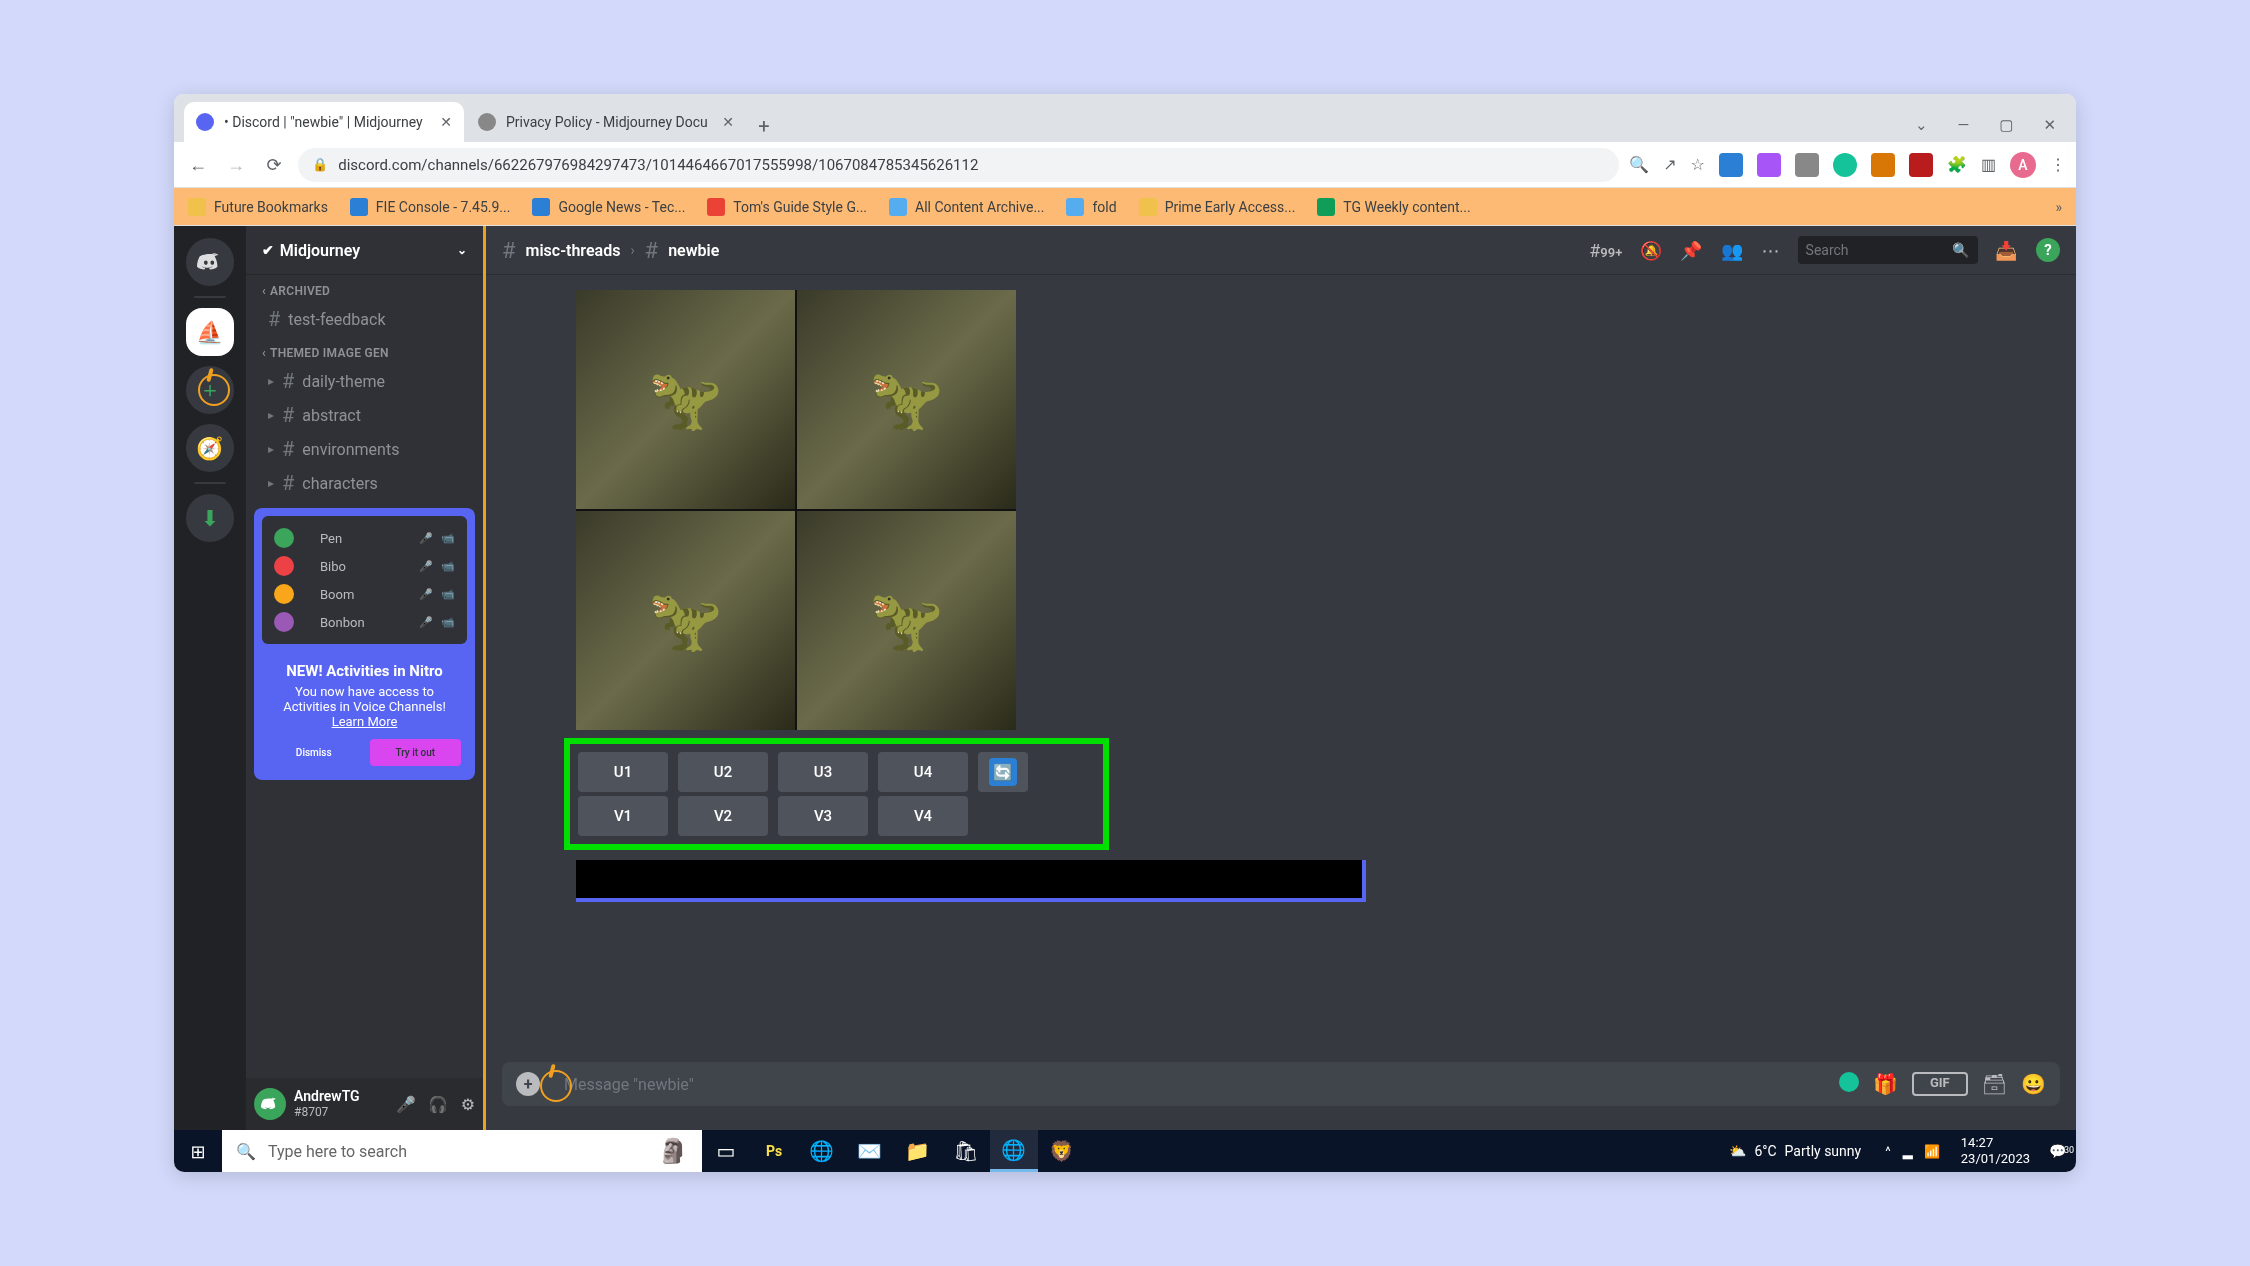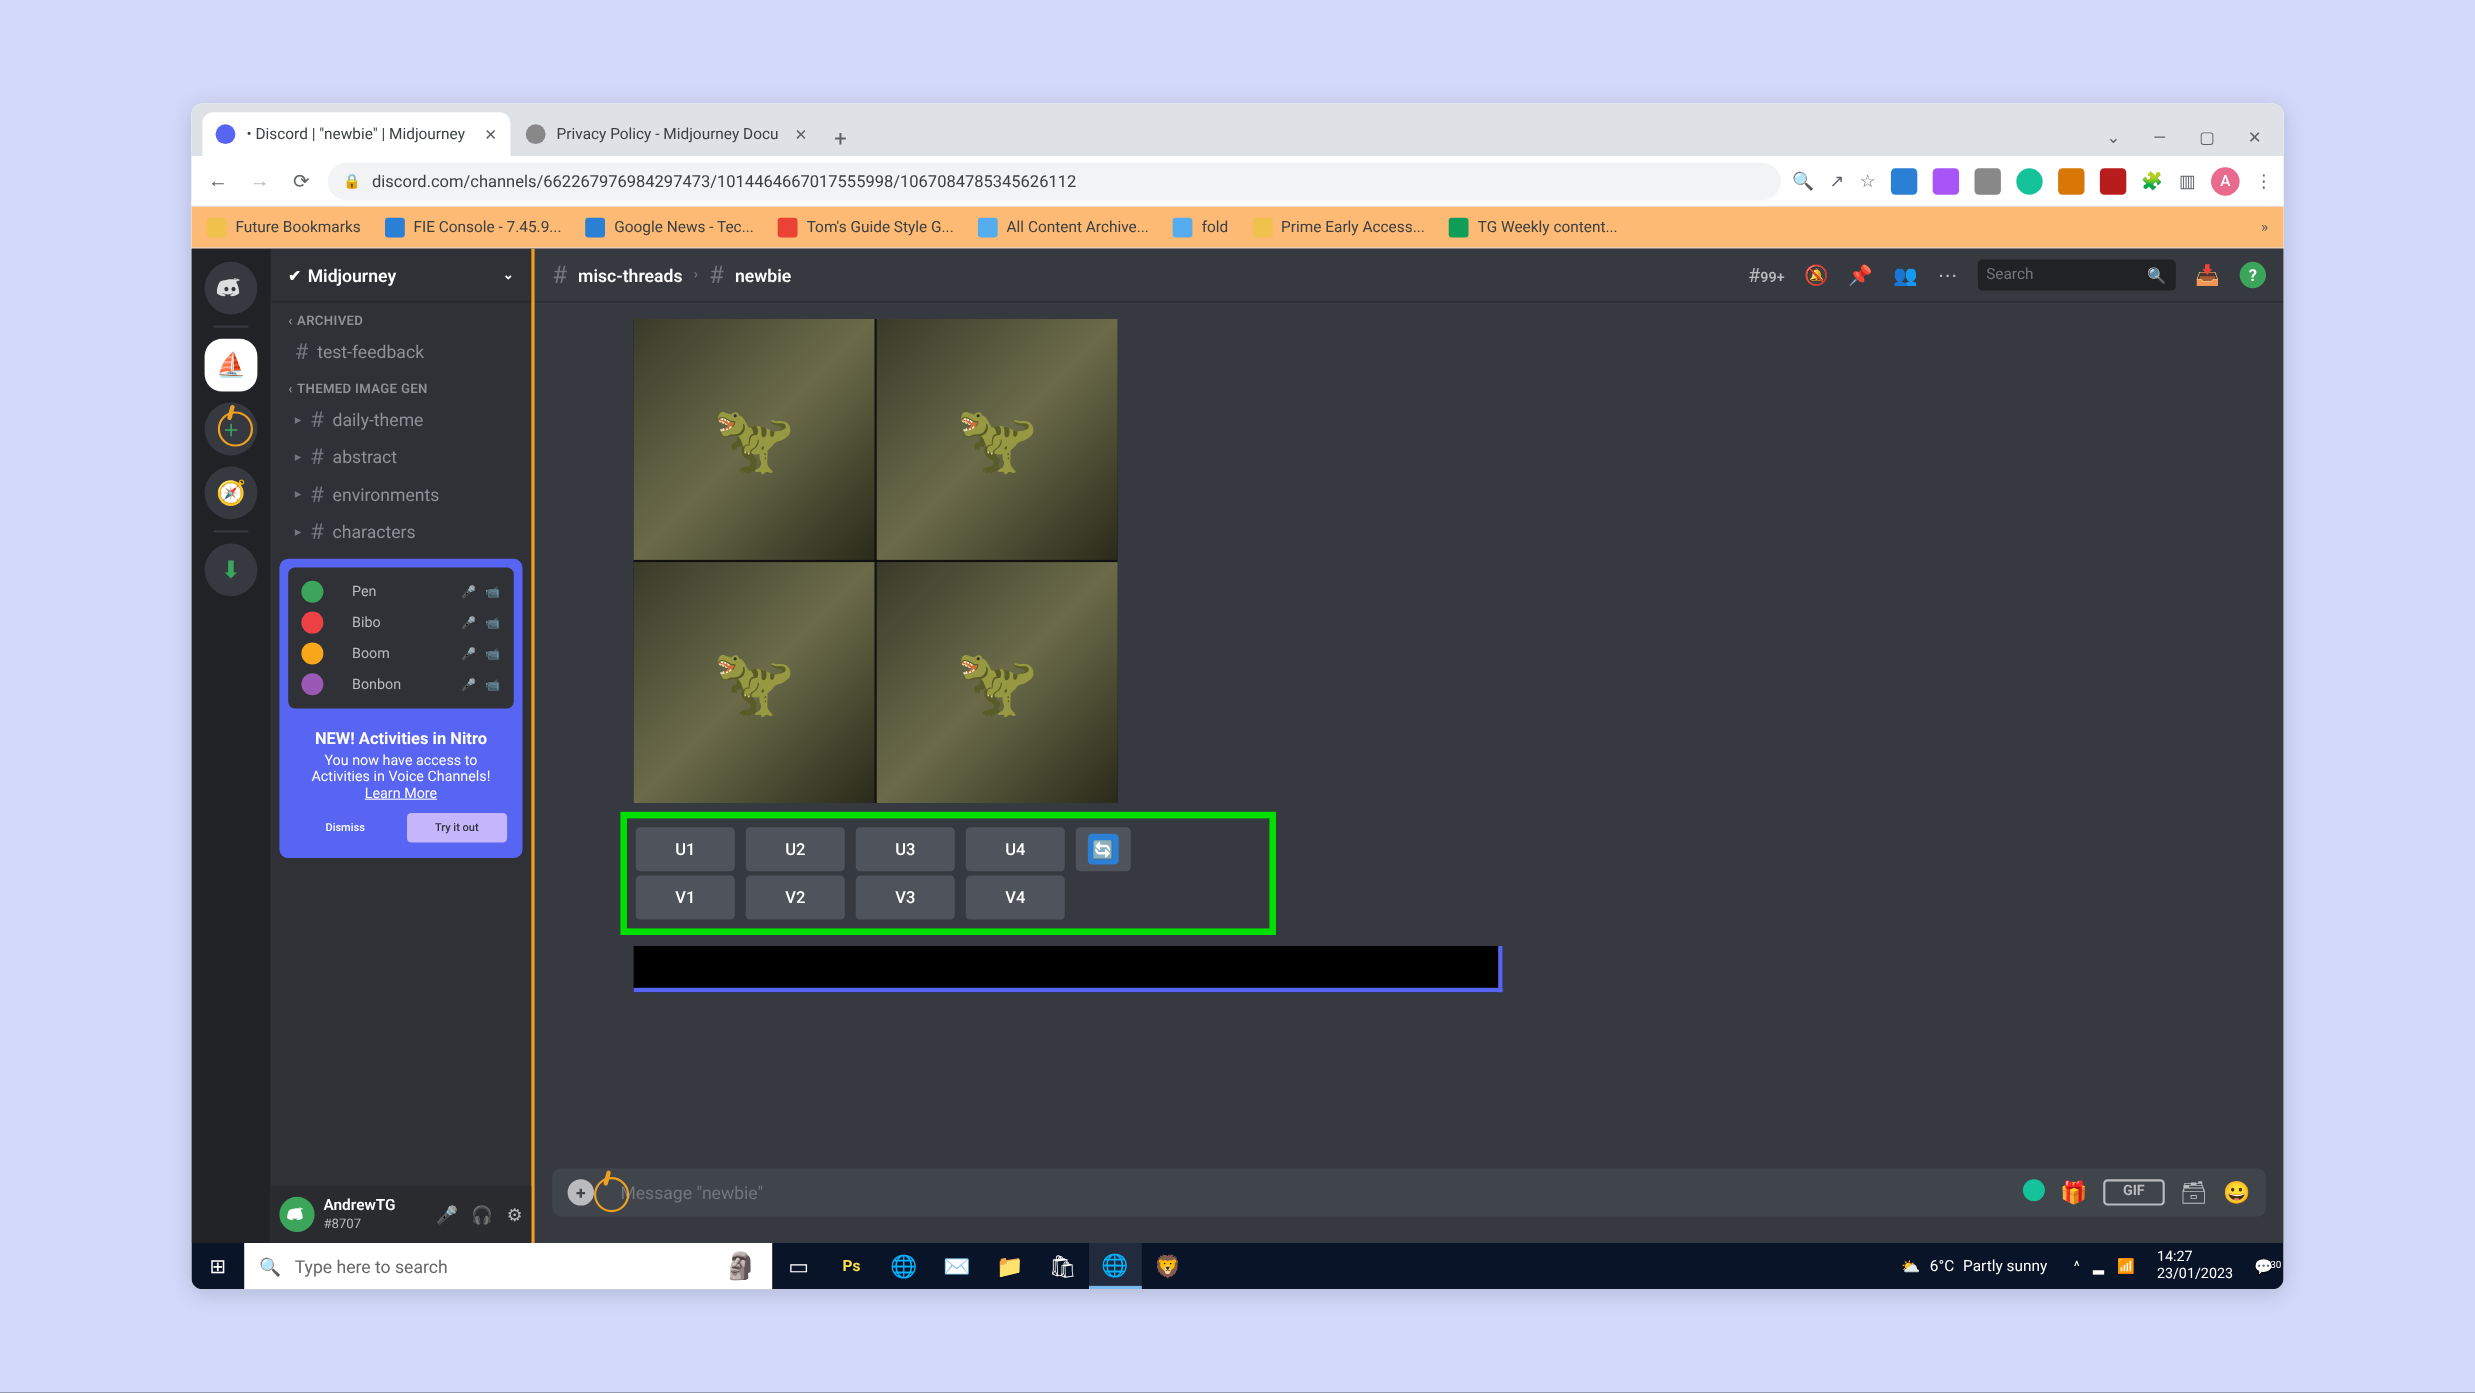--- a/index.html
+++ b/index.html
@@ -53,21 +53,21 @@
 .nitro-vc { background: #2f3136; margin: 8px; border-radius: 6px; padding: 8px 0; }
 .vc-row { display: flex; align-items: center; padding: 4px 12px; gap: 26px; font-size: 13px; color: #b9bbbe; }
 .vc-av { width: 20px; height: 20px; border-radius: 50%; }
 .vc-icons { margin-left: auto; display: flex; gap: 8px; font-size: 11px; }
 .nitro-body { padding: 10px 14px 14px; text-align: center; font-size: 13px; }
 .nitro-title { font-weight: 700; font-size: 15px; margin-bottom: 4px; }
 .nitro-link { text-decoration: underline; }
 .nitro-btns { display: flex; gap: 10px; margin-top: 10px; }
 .nitro-btn { flex: 1; padding: 8px; border-radius: 4px; font-size: 10px; font-weight: 500; cursor: pointer; }
 .nitro-btn.dismiss { background: transparent; color: #fff; }
-.nitro-btn.try { background: #c4b5fd; color: #2e3338; }
+.nitro-btn.try { background: #d946ef; color: #2e3338; }
 
 
 .userbar { height: 52px; background: #292b2f; display: flex; align-items: center; padding: 0 8px; gap: 8px; margin-top: auto; }
 .ub-av { width: 32px; height: 32px; border-radius: 50%; background: #3ba55c; display: flex; align-items: center; justify-content: center; color: #fff; }
 .ub-name { font-size: 14px; font-weight: 600; color: #fff; line-height: 1.1; }
 .ub-tag { font-size: 12px; color: #b9bbbe; }
 .ub-icons { margin-left: auto; display: flex; gap: 12px; color: #b9bbbe; font-size: 16px; }
 .mute-red { color: #ed4245; }
 
 
@@ -85,21 +85,21 @@
 .messages { flex: 1; padding: 16px 20px; overflow-y: auto; }
 .prompt-line { color: #dcddde; margin-left: 70px; margin-bottom: 6px; }
 .prompt-text { font-weight: 700; }
 .mention { background: rgba(88,101,242,0.3); color: #c9cdfb; border-radius: 3px; padding: 0 2px; }
 .mode { color: #b9bbbe; }
 .imggrid { width: 440px; height: 440px; margin-left: 70px; display: grid; grid-template-columns: 1fr 1fr; grid-template-rows: 1fr 1fr; gap: 2px; background: #111; }
 .imgcell { background: linear-gradient(135deg, #3a3a2a, #6b6b4a, #2a2a1a); position: relative; }
 .imgcell::after { content: "🦖"; position: absolute; inset: 0; display: flex; align-items: center; justify-content: center; font-size: 60px; filter: sepia(0.4) brightness(0.9); }
 
 
-.btnwrap { margin-left: 58px; margin-top: 8px; border: 6px solid #00e000; padding: 4px 8px; width: 596px; }
+.btnwrap { margin-left: 58px; margin-top: 8px; border: 6px solid #00e000; padding: 4px 8px; width: 545px; }
 .btnrow { display: flex; gap: 10px; margin: 4px 0; }
 .mjbtn { width: 90px; height: 40px; background: #4f545c; color: #fff; border-radius: 4px; display: flex; align-items: center; justify-content: center; font-size: 15px; font-weight: 500; cursor: pointer; }
 .mjbtn.reroll { width: 50px; background: #4f545c; }
 .reroll-inner { width: 28px; height: 28px; background: #2b7fd5; border-radius: 4px; display: flex; align-items: center; justify-content: center; color: #fff; font-size: 16px; }
 
 .blackbox { margin-left: 70px; margin-top: 10px; width: 790px; height: 42px; background: #000; border-bottom: 4px solid #5865f2; border-right: 4px solid #5865f2; }
 
 
 .inputwrap { padding: 0 16px 24px; }
 .inputbox { background: #40444b; border-radius: 8px; height: 44px; display: flex; align-items: center; padding: 0 14px; gap: 12px; }

